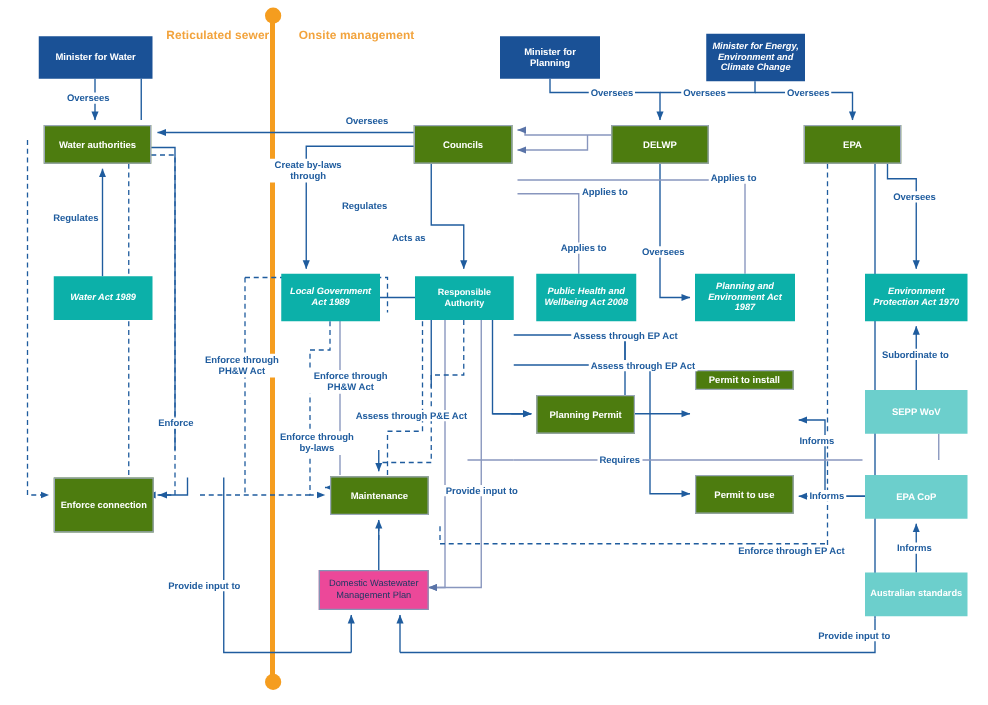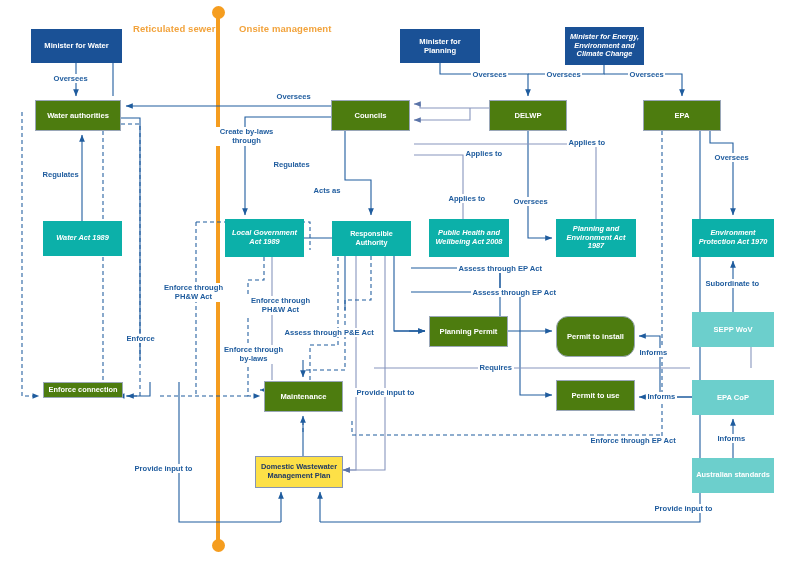--- a/index.html
+++ b/index.html
@@ -8,21 +8,21 @@
   svg.edges{position:absolute;left:0;top:0;width:790px;height:564px;overflow:visible;}
 
   .node{position:absolute;box-sizing:border-box;display:flex;align-items:center;justify-content:center;
         text-align:center;line-height:1.2;font-weight:bold;color:#ffffff;}
   .node span{display:block;padding:0 4px;}
 
   .n-dark   {background:#1A5196;}
   .n-mid    {background:#4d7c0f;border:1px solid #9aa7b8;}
   .n-teal   {background:#0CB0A9;font-style:italic;}
   .n-teal2  {background:#6CCFCC;}
-  .n-grey   {background:#fde047;color:#1F3864;border:1px solid #8494b5;font-weight:bold;}
+  .n-grey   {background:#ec4899;color:#1F3864;border:1px solid #8494b5;font-weight:normal;}
 
   .swimlane-label{position:absolute;color:#F2A33C;font-weight:bold;font-size:9.5px;letter-spacing:.1px;}
   .divider-line{position:absolute;background:#F59D1F;}
   .divider-dot{position:absolute;border-radius:50%;background:#F59D1F;}
 
   .edge-label{position:absolute;color:#1F5C9E;font-size:7.6px;font-weight:bold;line-height:1.25;
               background:#ffffff;padding:0 1.5px;white-space:nowrap;text-align:center;}
   .edge-label.wrap{white-space:normal;}
 </style>
 </head>
@@ -191,29 +191,29 @@
     </div>
 
   <div class="node n-teal" style="left:692px;top:219px;width:82px;height:38px;font-size:7.4px;">
     <span>Environment Protection Act 1970</span>
     </div>
 
   <div class="node n-mid" style="left:429px;top:316px;width:79px;height:31px;font-size:7.6px;">
     <span>Planning Permit</span>
     </div>
 
-  <div class="node n-mid" style="left:556px;top:316px;width:79px;height:41px;font-size:7.6px;border-radius:12px;">
+  <div class="node n-mid" style="left:556px;top:296px;width:79px;height:16px;font-size:7.6px;">
     <span>Permit to install</span>
     </div>
 
   <div class="node n-mid" style="left:556px;top:380px;width:79px;height:31px;font-size:7.6px;">
     <span>Permit to use</span>
     </div>
 
-  <div class="node n-mid" style="left:43px;top:382px;width:80px;height:16px;font-size:7.4px;">
+  <div class="node n-mid" style="left:43px;top:382px;width:80px;height:44px;font-size:7.4px;">
     <span>Enforce connection</span>
     </div>
 
   <div class="node n-mid" style="left:264px;top:381px;width:79px;height:31px;font-size:7.6px;">
     <span>Maintenance</span>
     </div>
 
   <div class="node n-grey" style="left:255px;top:456px;width:88px;height:32px;font-size:7.4px;">
     <span>Domestic Wastewater Management Plan</span>
     </div>

